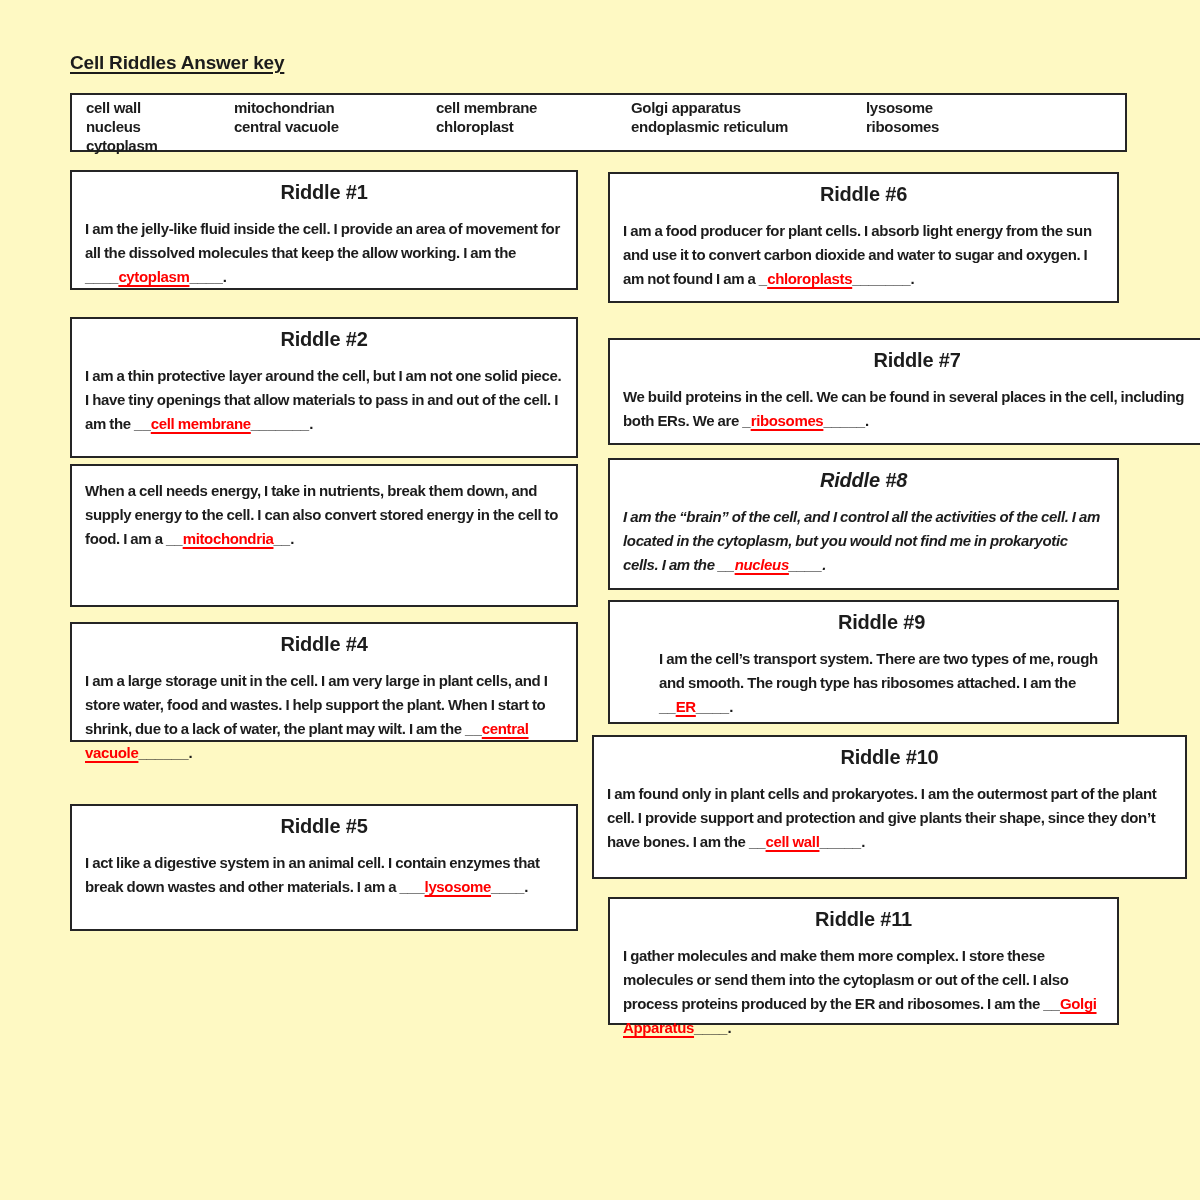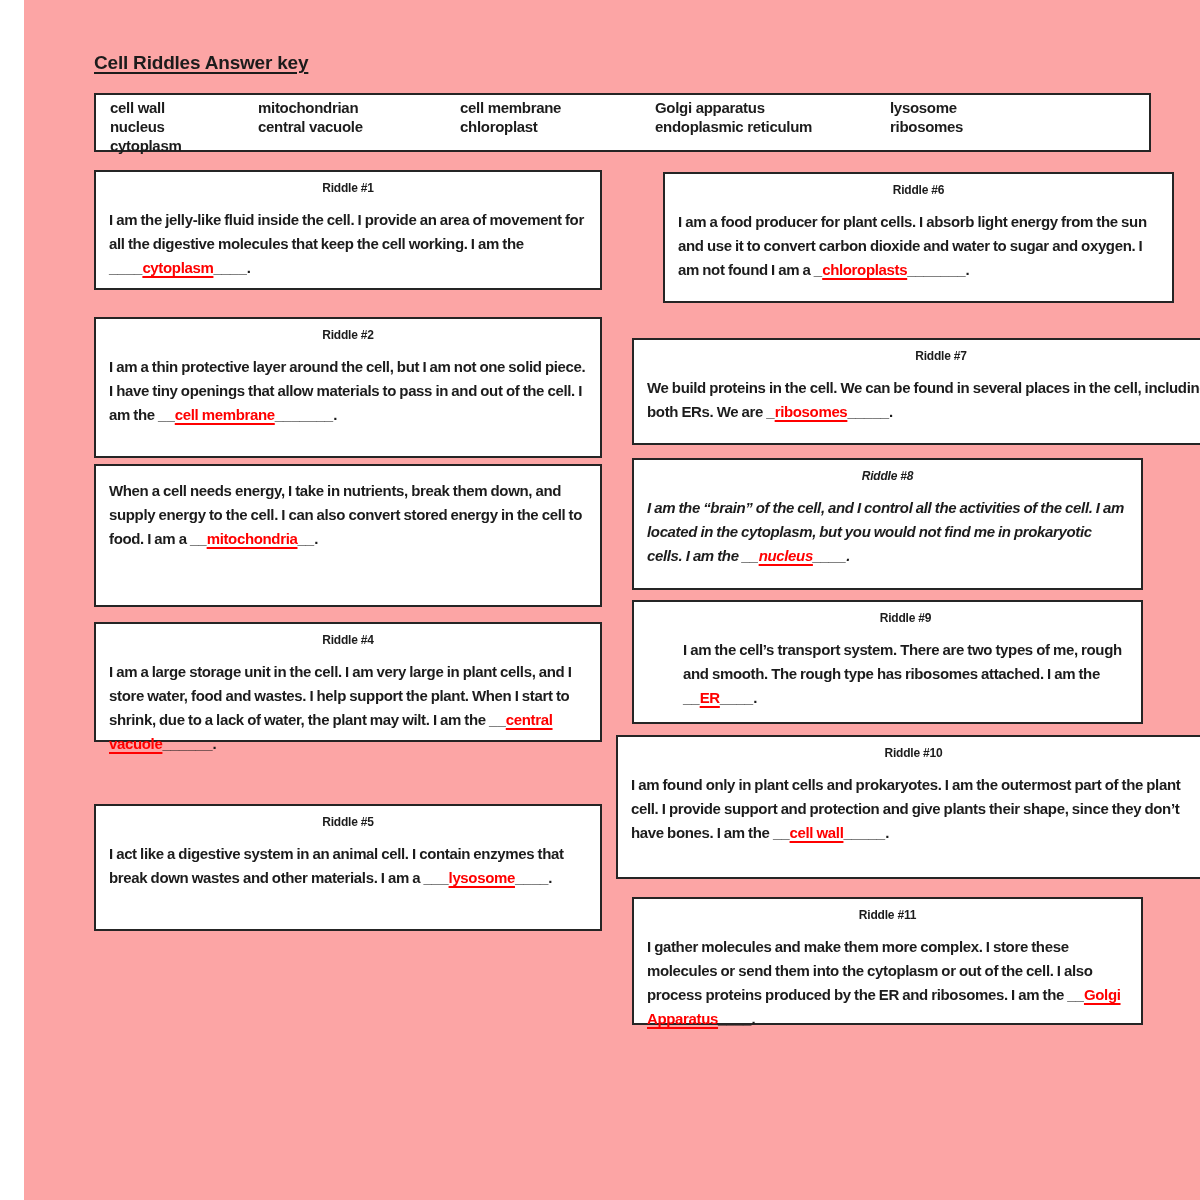--- a/index.html
+++ b/index.html
@@ -5,21 +5,21 @@
   * { margin:0; padding:0; box-sizing:border-box; }
   html,body { background:#ffffff; }
   body {
     width:1200px; height:1200px;
     font-family:"Liberation Sans", sans-serif;
     font-weight:bold;
     color:#1c1c1c;
     position:relative;
     overflow:hidden;
   }
-  .page { position:absolute; inset:0; background:#fca5a5;margin-left:24px; }
+  .page { position:absolute; inset:0; background:#fef9c3; }
 
   .doc-title {
     position:absolute; left:70px; top:52px;
     font-size:19px; font-weight:bold;
     text-decoration:underline;
     text-decoration-thickness:2px;
     text-underline-offset:3px;
     letter-spacing:-0.2px;
   }
 
@@ -39,30 +39,30 @@
   .riddle-box {
     position:absolute;
     border:2px solid #252525;
     background:#ffffff;
   }
   .r1  { left:70px;  top:170px; width:508px; height:120px; }
   .r2  { left:70px;  top:317px; width:508px; height:141px; }
   .r3  { left:70px;  top:464px; width:508px; height:143px; }
   .r4  { left:70px;  top:622px; width:508px; height:120px; }
   .r5  { left:70px;  top:804px; width:508px; height:127px; }
-  .r6  { left:639px; top:172px; width:511px; height:131px; }
+  .r6  { left:608px; top:172px; width:511px; height:131px; }
   .r7  { left:608px; top:338px; width:618px; height:107px; }
   .r8  { left:608px; top:458px; width:511px; height:132px;font-style:italic; }
   .r9  { left:608px; top:600px; width:511px; height:124px;padding-left:36px; }
   .r10 { left:592px; top:735px; width:595px; height:144px; }
   .r11 { left:608px; top:897px; width:511px; height:128px; }
 
   .riddle-title {
     text-align:center;
-    font-size:12px;
+    font-size:20px;
     padding-top:9px;
     letter-spacing:-0.2px;
   }
   .riddle-body {
     padding:0 13px;
     margin-top:13px;
     font-size:15px;
     line-height:24px;
     letter-spacing:-0.35px;
     word-spacing:-0.5px;
@@ -101,21 +101,21 @@
       <div>endoplasmic reticulum</div>
     </div>
     <div class="wb-col wb-c4">
       <div>lysosome</div>
       <div>ribosomes</div>
     </div>
   </div>
 
   <div class="riddle-box r1">
     <div class="riddle-title">Riddle #1</div>
-    <div class="riddle-body"><span>I am the jelly-like fluid inside the cell. I provide an area of movement for all the digestive molecules that keep the cell working. I am the </span><span class="blank">____</span><span class="answer">cytoplasm</span><span class="blank">____</span><span>.</span></div>
+    <div class="riddle-body"><span>I am the jelly-like fluid inside the cell. I provide an area of movement for all the dissolved molecules that keep the allow working. I am the </span><span class="blank">____</span><span class="answer">cytoplasm</span><span class="blank">____</span><span>.</span></div>
   </div>
 
   <div class="riddle-box r2">
     <div class="riddle-title">Riddle #2</div>
     <div class="riddle-body"><span>I am a thin protective layer around the cell, but I am not one solid piece.  I have tiny openings that allow materials to pass in and out of the cell.  I am the </span><span class="blank">__</span><span class="answer">cell membrane</span><span class="blank">_______</span><span>.</span></div>
   </div>
 
   <div class="riddle-box r3">
     <div class="riddle-body"><span>When a cell needs energy, I take in nutrients, break them down, and supply energy to the cell.  I can also convert stored energy in the cell to food.  I am a </span><span class="blank">__</span><span class="answer">mitochondria</span><span class="blank">__</span><span>.</span></div>
   </div>

